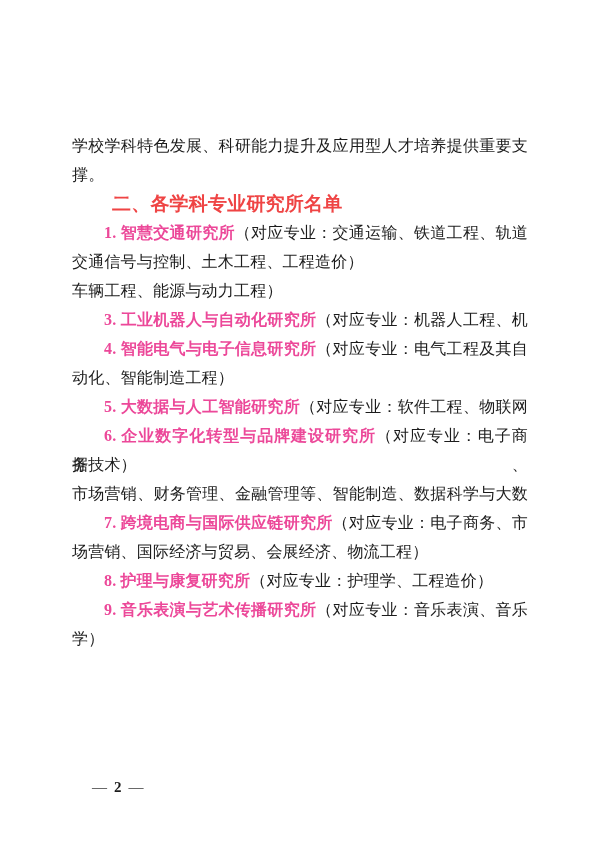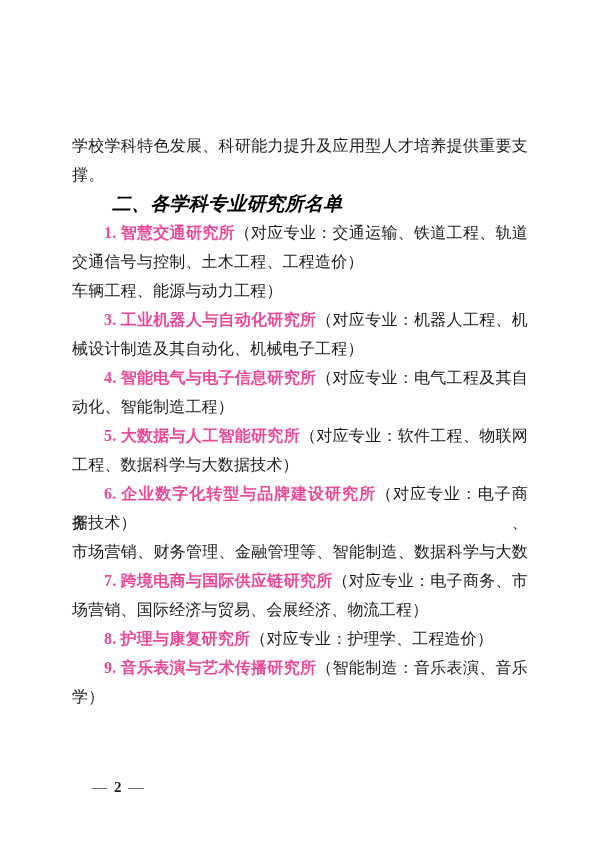--- a/index.html
+++ b/index.html
@@ -33,24 +33,23 @@
   }
   .just {
     white-space: normal;
     text-align-last: justify;
   }
   .indent { text-indent: 2em; }
   .heading {
     font-family: "Liberation Sans", "DejaVu Sans", sans-serif;
     font-weight: 700;
     font-size: 19px;
-    color: #000000;
+    color: #ef4444;
     text-indent: 40px;
     text-align-last: left;
-    font-style: italic;
   }
   .name { font-weight: 700; color: #ec4899; }
   .footer {
     position: absolute;
     left: 92px; top: 779px;
     font-size: 15px;
     color: #1c1c1c;
     letter-spacing: 1px;
   }
   .footer .num { font-weight: 700; padding: 0 6px; }
@@ -70,49 +69,47 @@
     <div class="line indent just">
       <span class="name">1. 智慧交通研究所</span><span>（对应专业：交通运输、铁道工程、轨道</span>
     </div>
     <div class="line">交通信号与控制、土木工程、工程造价）</div>
 
     <div class="line">车辆工程、能源与动力工程）</div>
 
     <div class="line indent just">
       <span class="name">3. 工业机器人与自动化研究所</span><span>（对应专业：机器人工程、机</span>
     </div>
-    <div class="line">械设计制造及其自动化、机械电子工程）</div>
 
     <div class="line indent just">
       <span class="name">4. 智能电气与电子信息研究所</span><span>（对应专业：电气工程及其自</span>
     </div>
     <div class="line">动化、智能制造工程）</div>
 
     <div class="line indent just">
       <span class="name">5. 大数据与人工智能研究所</span><span>（对应专业：软件工程、物联网</span>
     </div>
-    <div class="line">工程、数据科学与大数据技术）</div>
 
     <div class="line indent just">
       <span class="name">6. 企业数字化转型与品牌建设研究所</span><span>（对应专业：电子商务、</span>
     </div>
     <div class="line">据技术）</div>
     <div class="line just">市场营销、财务管理、金融管理等、智能制造、数据科学与大数</div>
 
     <div class="line indent just">
       <span class="name">7. 跨境电商与国际供应链研究所</span><span>（对应专业：电子商务、市</span>
     </div>
     <div class="line">场营销、国际经济与贸易、会展经济、物流工程）</div>
 
     <div class="line indent">
       <span class="name">8. 护理与康复研究所</span><span>（对应专业：护理学、工程造价）</span>
     </div>
 
     <div class="line indent just">
-      <span class="name">9. 音乐表演与艺术传播研究所</span><span>（智能制造：音乐表演、音乐</span>
+      <span class="name">9. 音乐表演与艺术传播研究所</span><span>（对应专业：音乐表演、音乐</span>
     </div>
     <div class="line">学）</div>
 
 
   </div>
 
   <div class="footer">
     <span class="dash">—</span><span class="num">2</span><span class="dash">—</span>
   </div>
 </div>

